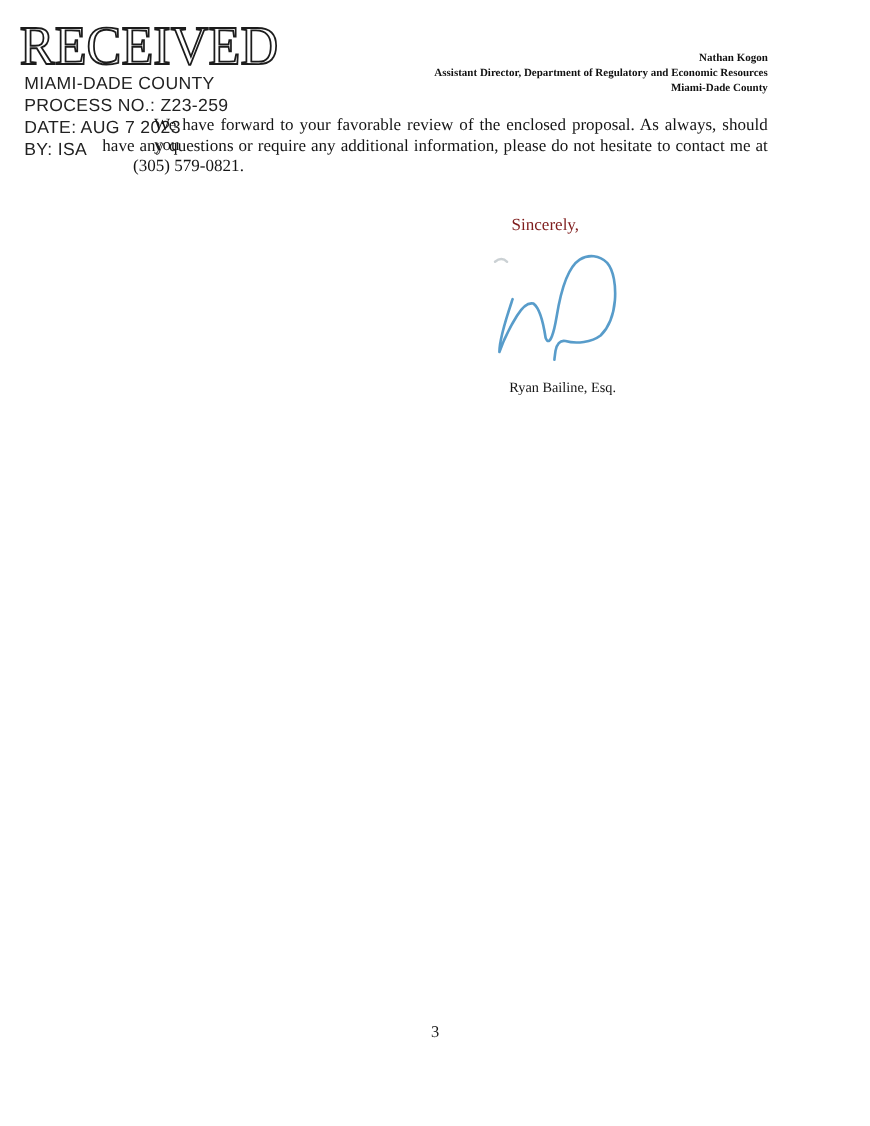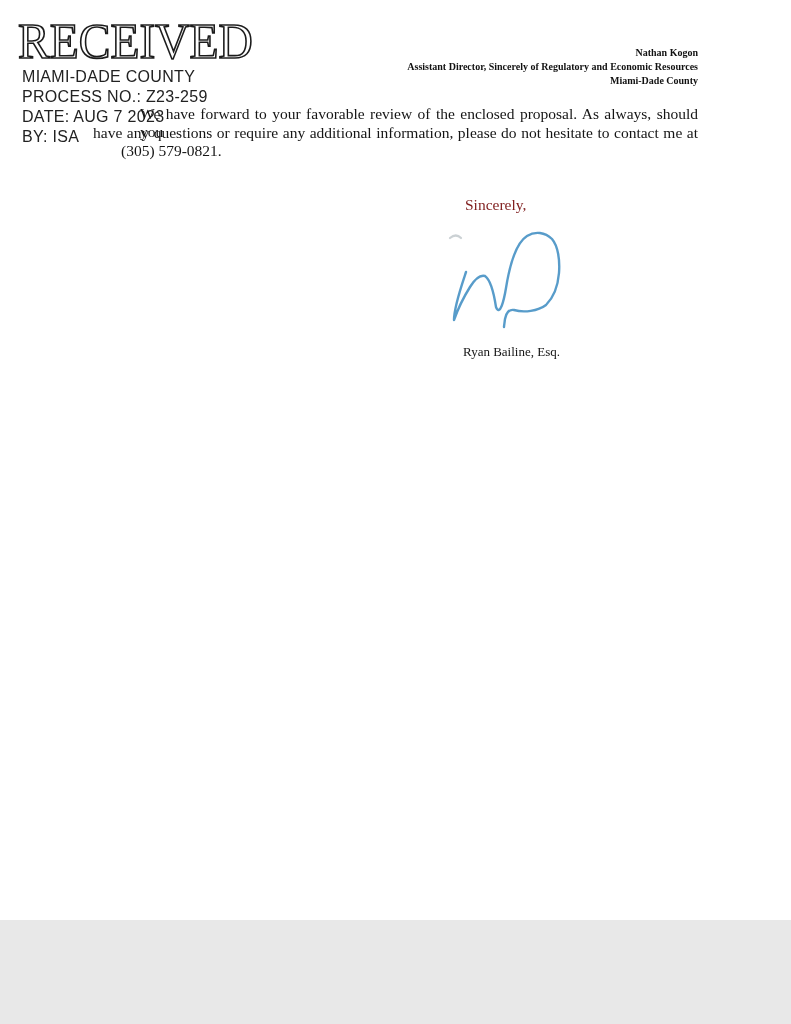--- a/index.html
+++ b/index.html
@@ -1,20 +1,20 @@
 <!DOCTYPE html>
 <html><head>
 <meta charset="utf-8">
 <style>
   * { margin: 0; padding: 0; box-sizing: border-box; }
   html, body { background: #e8e8e8; }
   .page {
     position: relative;
     width: 791px;
-    height: 920px;
+    height: 1024px;
     margin: 0 auto;
     background: #ffffff;
     overflow: hidden;
     font-family: "Liberation Serif", serif;
     color: #1a1a1a;
   }
   
   .stamp-received {
     position: absolute;
     left: 18px; top: 16px;
@@ -113,21 +113,21 @@
 <div class="page">
 
   <div class="stamp-received">RECEIVED</div>
   <div class="stamp-line stamp-agency">MIAMI-DADE COUNTY</div>
   <div class="stamp-line stamp-process">PROCESS NO.: Z23-259</div>
   <div class="stamp-line stamp-date">DATE: AUG 7 2023</div>
   <div class="stamp-line stamp-by">BY: ISA</div>
 
   <div class="sender-block">
     <div>Nathan Kogon</div>
-    <div>Assistant Director, Sincerely of Regulatory and Economic Resources</div>
+    <div>Assistant Director, Department of Regulatory and Economic Resources</div>
     <div>Miami-Dade County</div>
   </div>
 
   <div class="body-line body-line-1">We have forward to your favorable review of the enclosed proposal. As always, should you</div>
   <div class="body-line body-line-2">have any questions or require any additional information, please do not hesitate to contact me at</div>
   <div class="body-line body-line-3">(305) 579-0821.</div>
 
   <div class="valediction">Sincerely,</div>
 
   <svg class="signature" viewBox="0 0 150 110" xmlns="http://www.w3.org/2000/svg" fill="none">

